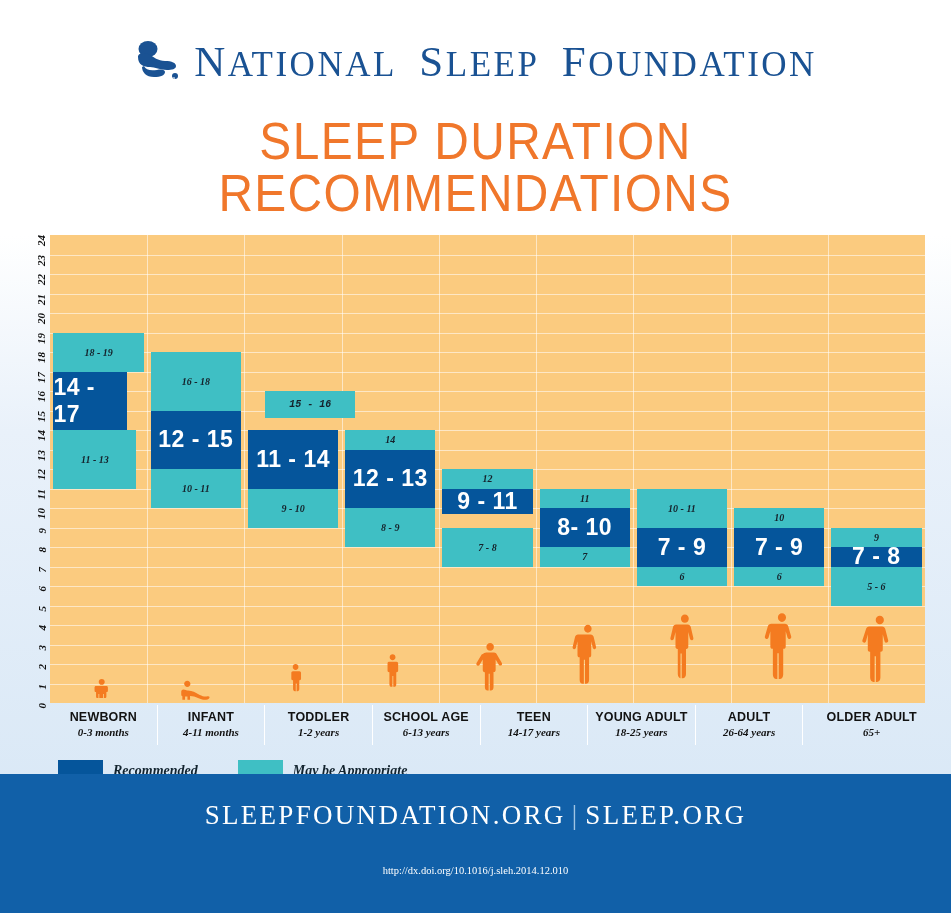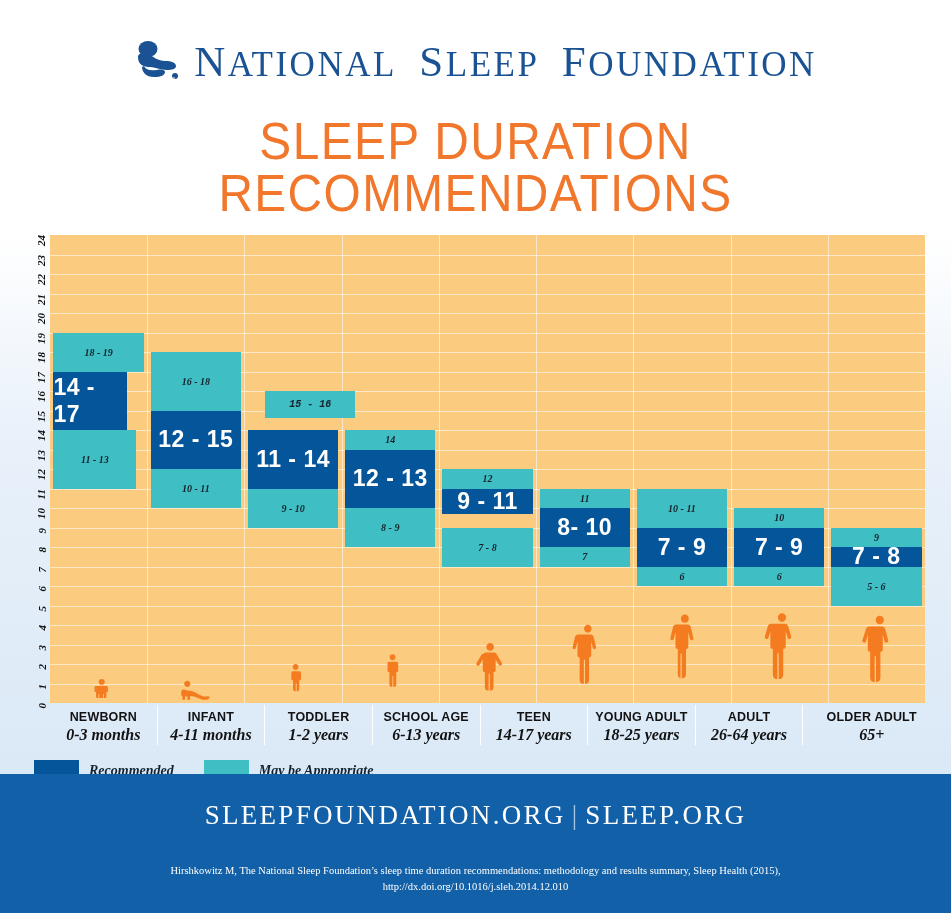--- a/index.html
+++ b/index.html
@@ -93,27 +93,27 @@
     display:flex;
   }
   .xcell{
     flex:1 1 0;text-align:center;padding-top:5px;
     border-right:1px solid #ffffff;box-sizing:border-box;
   }
   .xcell:last-child{border-right:none;margin-left:15px;}
   .xname{font-size:12.5px;font-weight:bold;color:#121212;letter-spacing:.2px;}
   .xsub{
     font-family:"Liberation Serif",serif;font-style:italic;font-weight:bold;
-    font-size:16px;color:#121212;margin-top:2px;
+    font-size:11px;color:#121212;margin-top:2px;
   }
 
   
   .legend{
-    position:absolute;left:34px;top:525px;
-    display:flex;
+    position:absolute;left:58px;top:525px;
+    display:flex;gap:10px;
   }
   .lg-item{display:flex;align-items:center;gap:10px;margin-right:30px;}
   .sw{width:45px;height:22px;}
   .lg-label{
     font-family:"Liberation Serif",serif;font-style:italic;font-weight:bold;
     font-size:14px;color:#12232e;
   }
 
   
   .footer{
@@ -337,16 +337,15 @@
         <span class="lg-label">May be Appropriate</span>
       </div>
     </div>
 </div>
 
 <div class="footer">
   <div class="footer-urls">
     <span>SLEEPFOUNDATION.ORG</span><span class="bar">|</span><span>SLEEP.ORG</span>
   </div>
   <div class="footer-cite">
-    <div>Hirshkowitz M, The National Sleep Foundation’s sleep time duration recommendations: methodology and results summary, Sleep Health (2015),</div>
     <div>http://dx.doi.org/10.1016/j.sleh.2014.12.010</div>
   </div>
 </div>
 
 </body></html>

